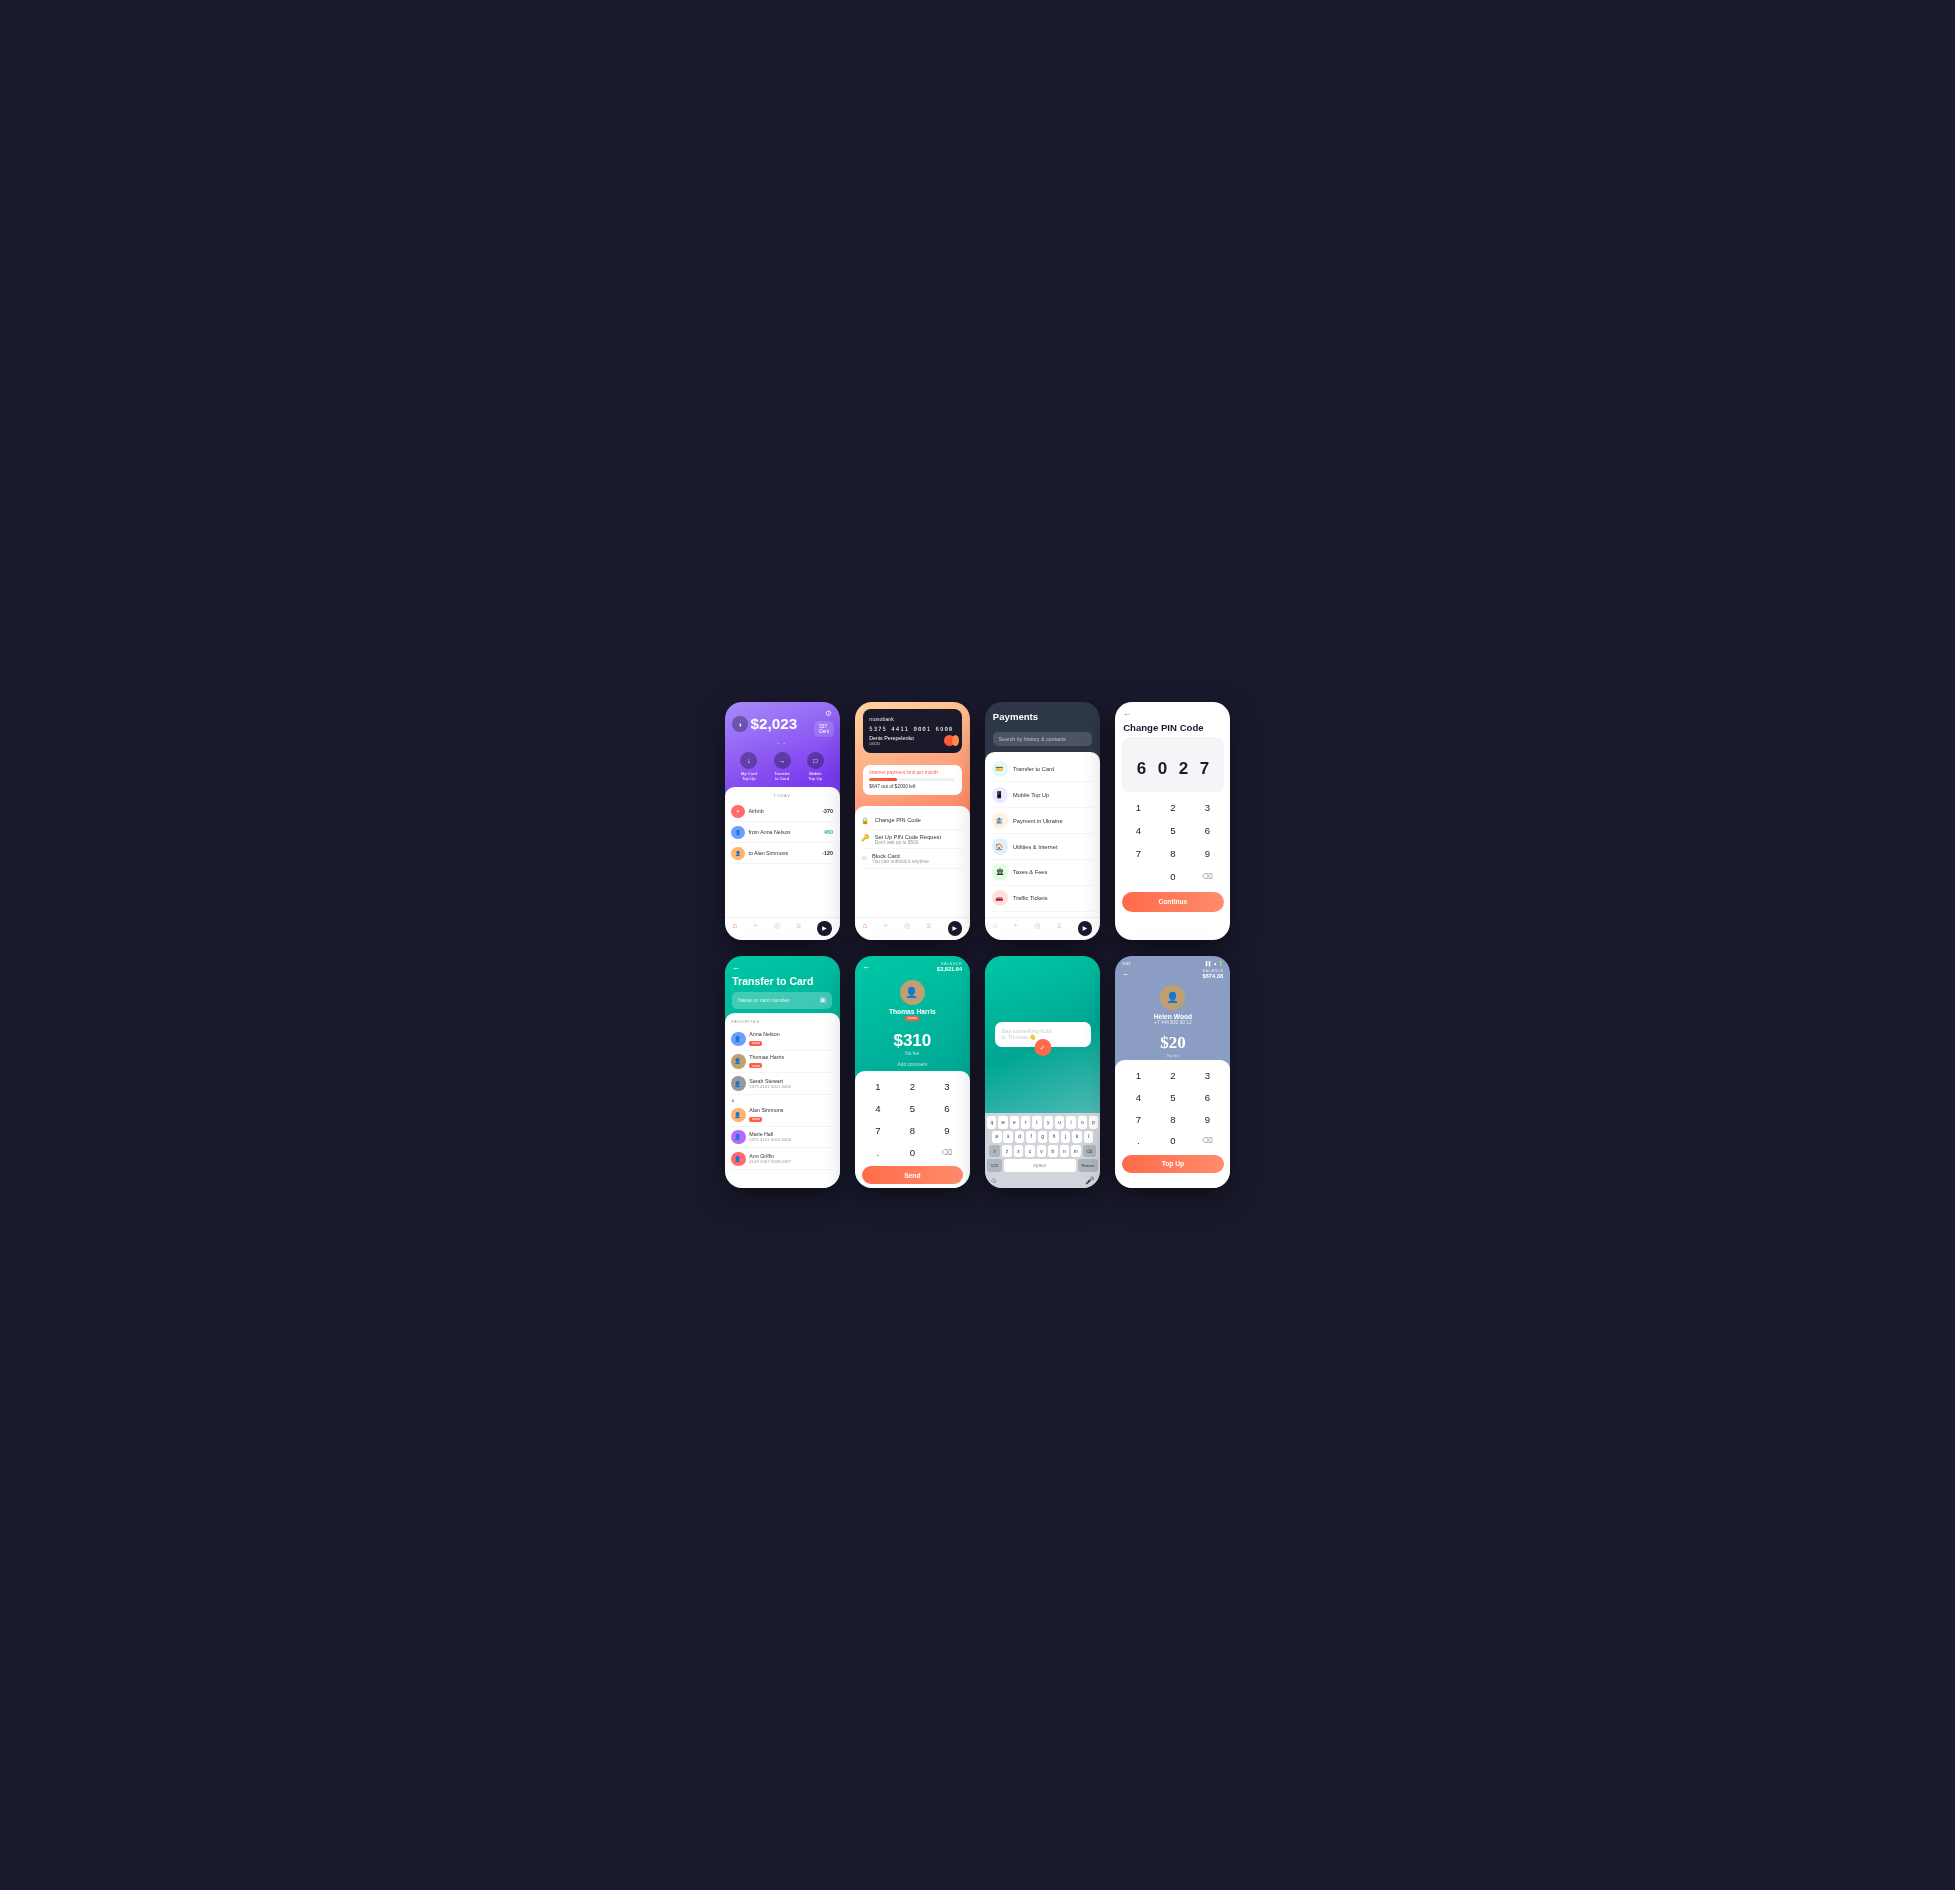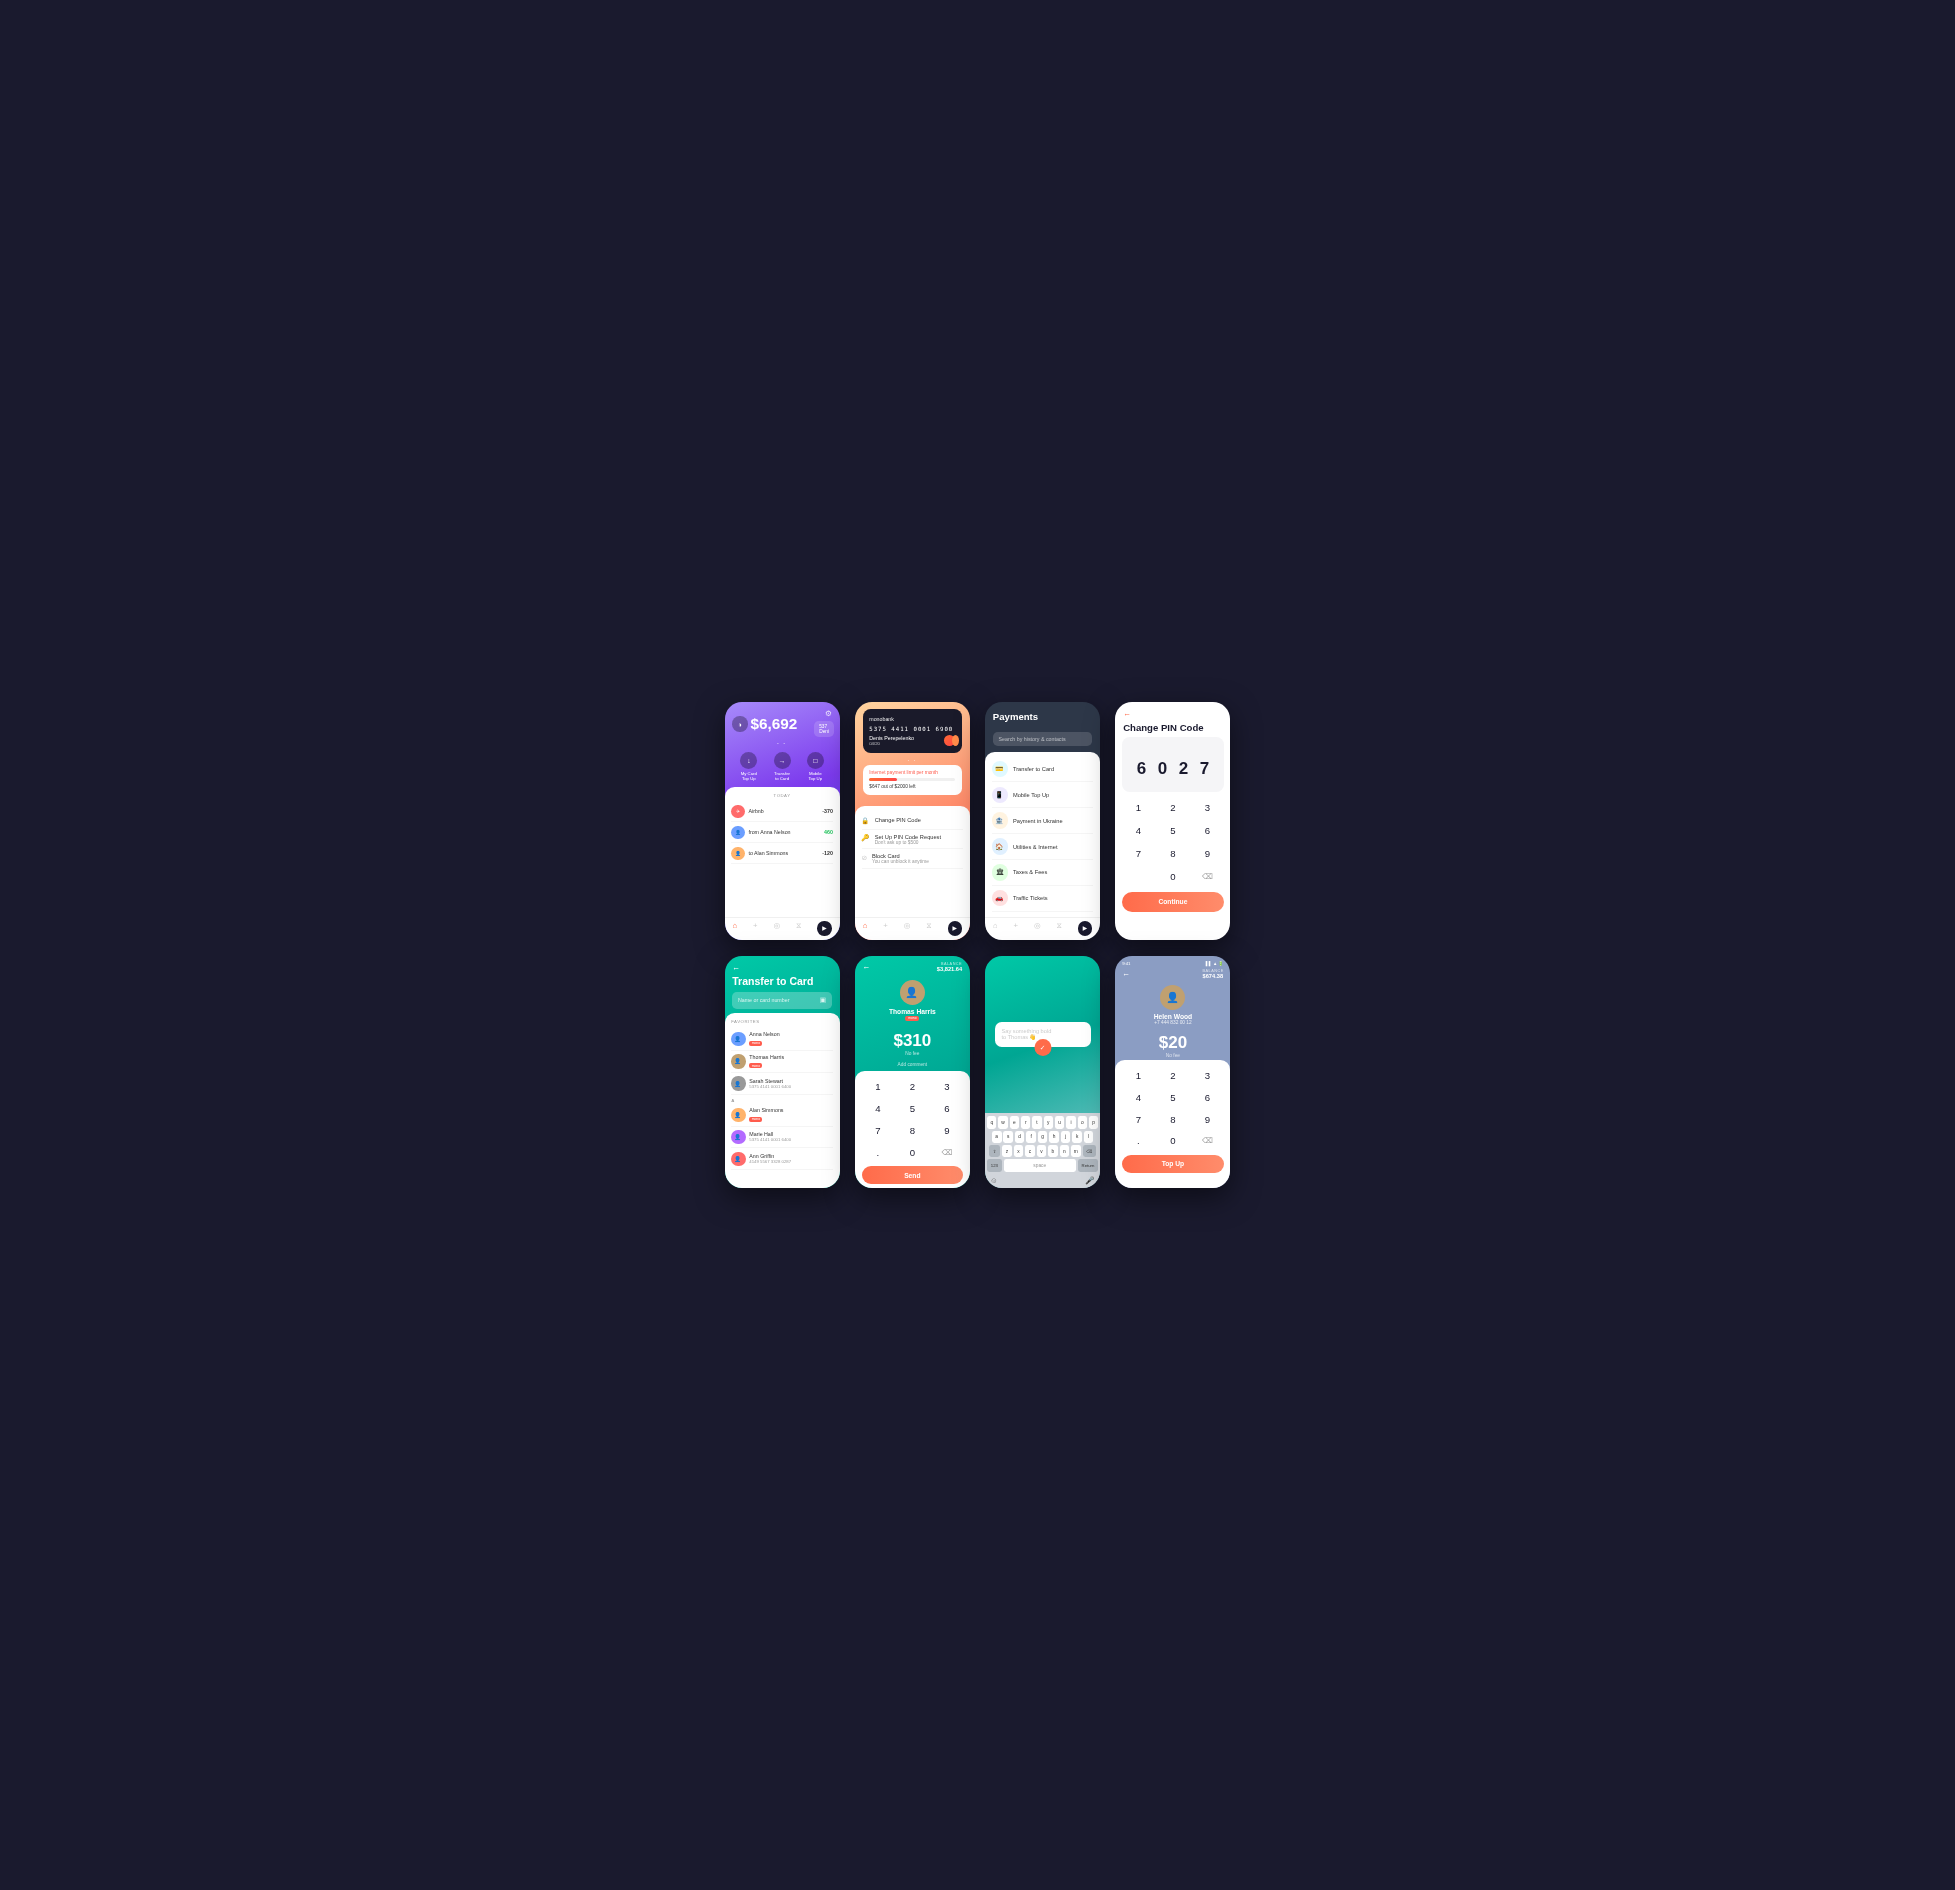--- a/index.html
+++ b/index.html
@@ -567,20 +567,21 @@
     .phone8-recipient {
       display: flex;
       flex-direction: column;
       align-items: center;
       padding: 2.9px 0;
     }
     .phone8-amount {
       text-align: center;
       color: white;
       padding: 4.8px 0 1.9px;
+      font-family: Liberation Serif, serif;
     }
     .phone8-amount-big { font-size: 17px; font-weight: 700; }
     .phone8-fee { font-size: 4.8px; opacity: 0.7; }
     .phone8-numpad {
       background: white;
       border-radius: 9.6px 9.6px 0 0;
       flex: 1;
       padding: 5.7px 6.7px 3.8px;
     }
     .topup-btn {
@@ -625,21 +626,21 @@
 </head>
 <body>
 
 <div class="grid">
 
   <div class="phone phone1">
     <div class="phone1-top">
       <div class="phone1-gear">⚙</div>
       <div class="phone1-balance">
         <div class="phone1-balance-icon">◑</div>
-        <span>$6,692</span>
+        <span>$2,023</span>
       </div>
       <div class="phone1-card-mini">
         <div>537</div>
         <div>Deni</div>
       </div>
     </div>
     <div class="phone1-dots">• •</div>
     <div class="phone1-actions">
       <div class="phone1-action">
         <div class="phone1-action-icon">↓</div>

